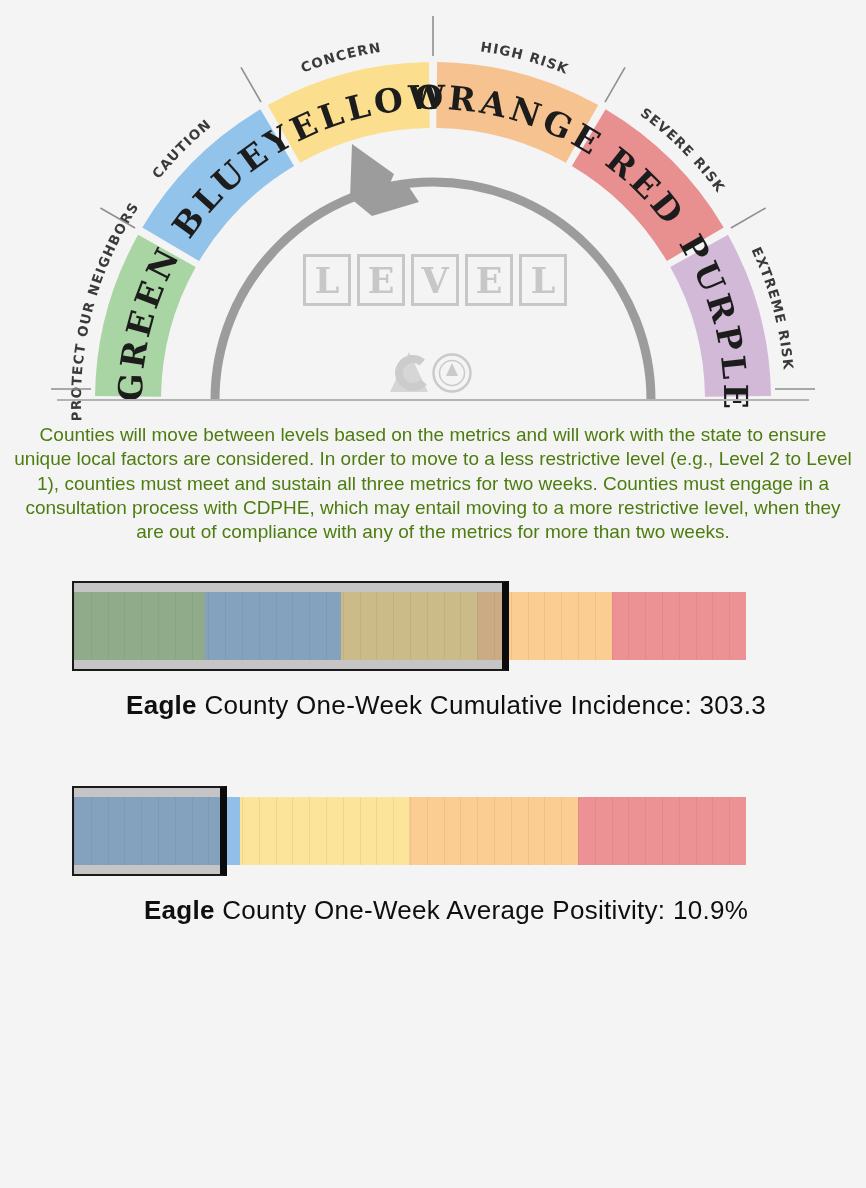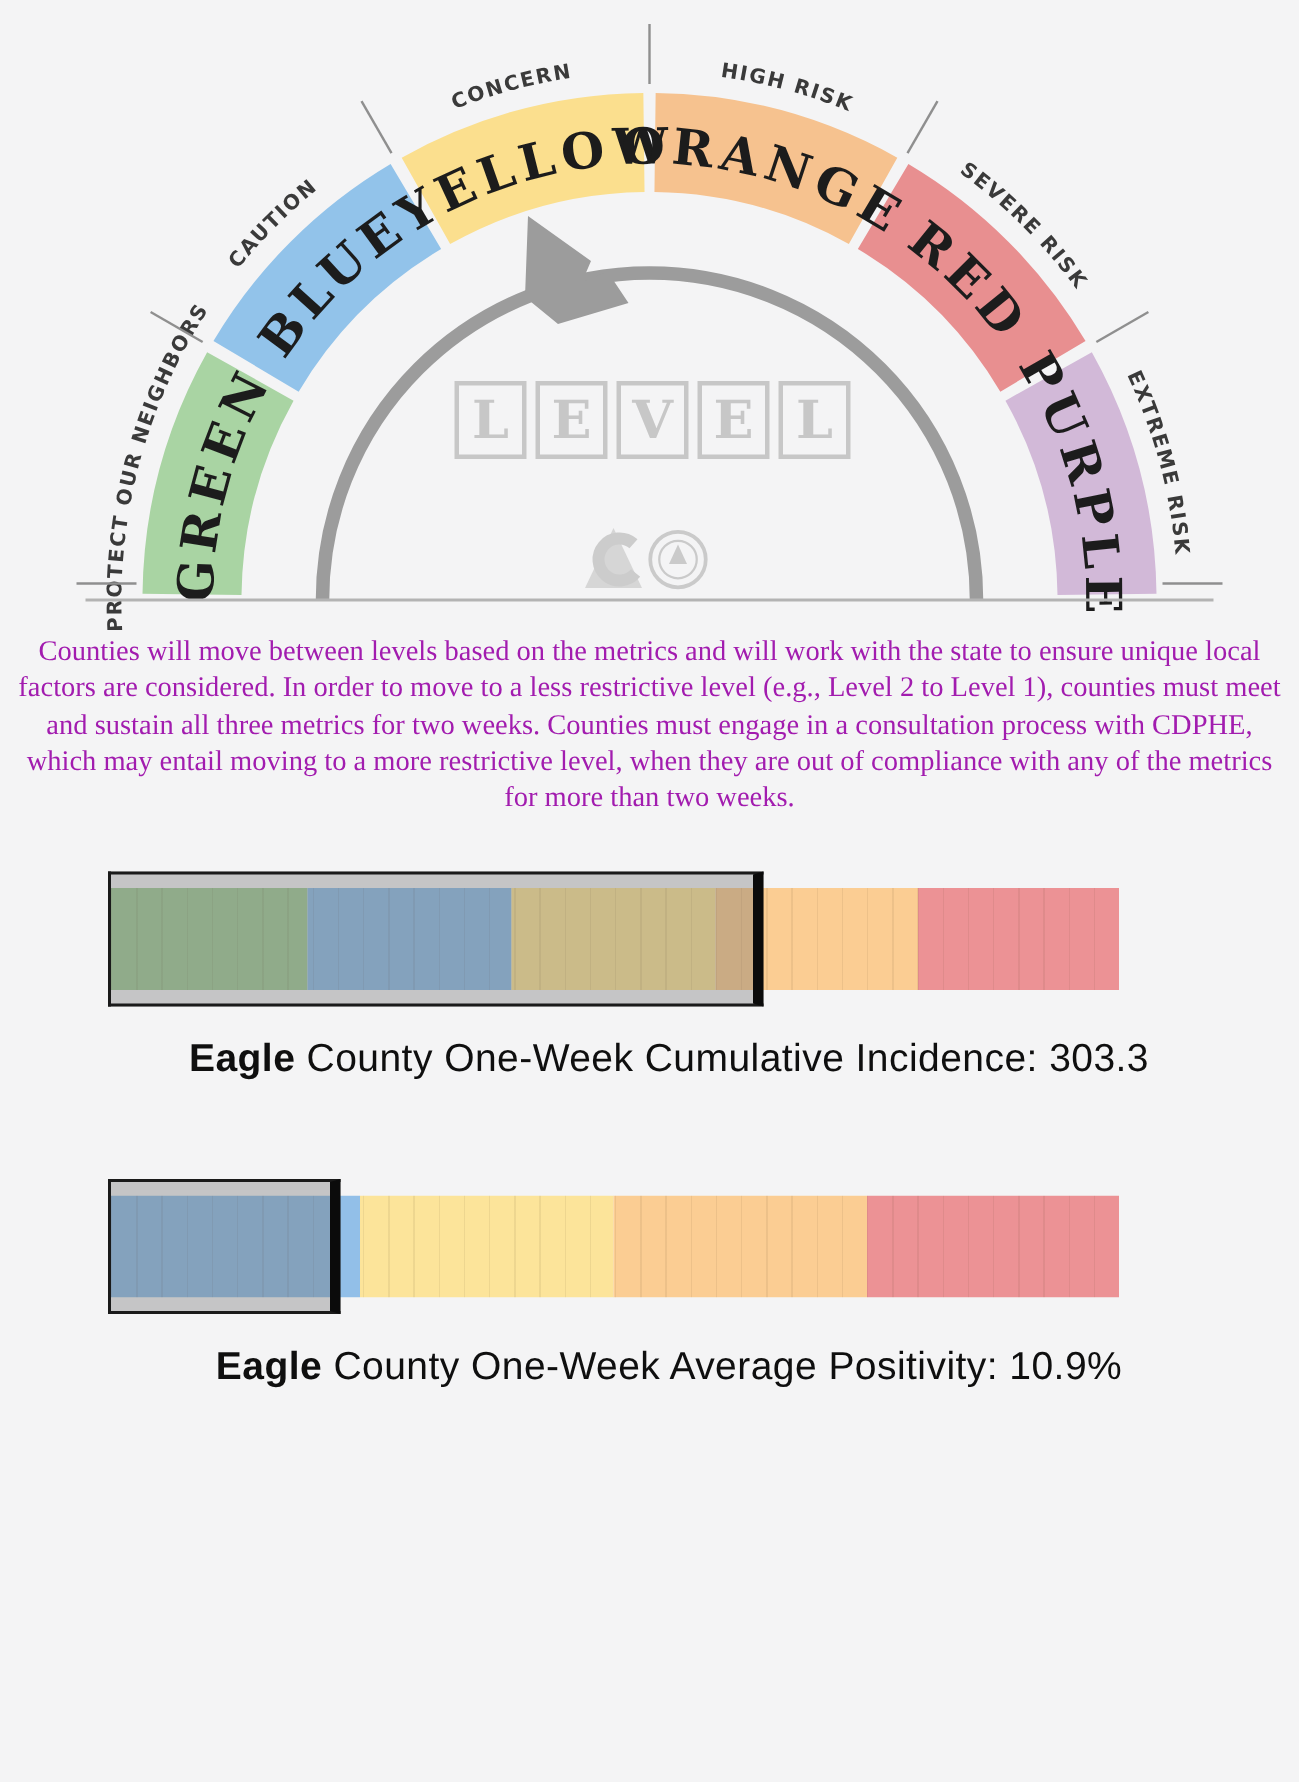--- a/index.html
+++ b/index.html
@@ -11,21 +11,21 @@
   .dial-wrap svg{position:absolute;top:0;left:0;}
   .seg-name{font-family:"DejaVu Serif",serif;font-weight:bold;font-size:33px;letter-spacing:4px;fill:#1c1c1c;}
   .risk-name{font-family:"DejaVu Sans",sans-serif;font-weight:bold;font-size:13.5px;letter-spacing:1.2px;fill:#3a3a3a;}
 
   .level-watermark{position:absolute;left:303px;top:254px;display:flex;gap:6px;}
   .level-box{width:42px;height:46px;border:3px solid #c7c7c7;display:flex;align-items:center;justify-content:center;
              font-family:"DejaVu Serif",serif;font-weight:bold;font-size:35px;color:#c7c7c7;line-height:1;}
 
   
   .description{position:absolute;top:423px;left:0;right:0;margin:0 auto;max-width:842px;
-               text-align:center;font-size:19px;line-height:1.28;color:#a21caf;font-family:Liberation Serif, serif;}
+               text-align:center;font-size:19px;line-height:1.28;color:#4d7c0f;}
 
   
   .metric{position:absolute;left:0;width:100%;padding-left:26px;}
   .bar-wrap{position:absolute;left:72px;width:676px;height:90px;}
   .segments{position:absolute;left:2px;top:11px;width:672px;height:68px;display:flex;overflow:hidden;}
   .segments::after{content:'';position:absolute;inset:0;
       background:repeating-linear-gradient(90deg, rgba(70,50,20,0.08) 0 1px, transparent 1px 16.8px);}
   .seg{height:100%;}
   .overlay{position:absolute;left:0;top:0;height:100%;box-sizing:border-box;
       background:rgba(104,104,104,0.33);

